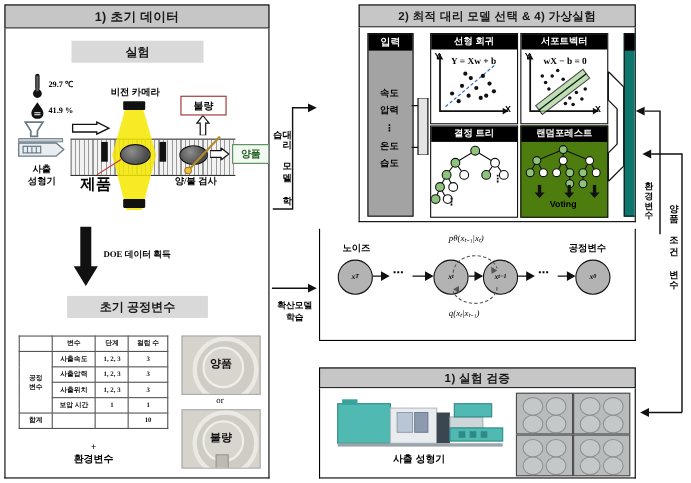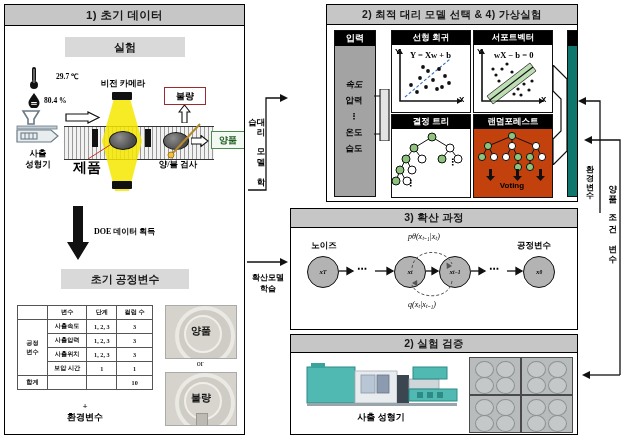--- a/index.html
+++ b/index.html
@@ -43,29 +43,29 @@
 
     <div class="subhdr abs" style="left:60px;top:11px;width:120px;height:20px;font-size:11px;">실험</div>
 
     <div class="abs" style="left:23px;top:40px;width:12px;height:24px;">
       <svg width="12" height="24" viewBox="0 0 12 24">
         <rect x="4" y="1" width="4" height="15" rx="2" fill="#111"></rect>
         <circle cx="6" cy="19" r="4" fill="#111"></circle>
         <rect x="5" y="3" width="2" height="14" fill="#fff" opacity=".35"></rect>
       </svg>
     </div>
-    <div class="abs" style="left:39px;top:45px;font-size:7.5px;font-weight:bold;margin-left:12px;">29.7 ℃</div>
+    <div class="abs" style="left:39px;top:45px;font-size:7.5px;font-weight:bold;">29.7 ℃</div>
 
     <div class="abs" style="left:22px;top:66px;width:14px;height:16px;">
       <svg width="14" height="16" viewBox="0 0 14 16">
         <path d="M7 1 C3.5 6 1.5 8.5 1.5 11 A5.5 5.5 0 0 0 12.5 11 C12.5 8.5 10.5 6 7 1 Z" fill="#111"></path>
         <path d="M4.2 10.5 h5.6 M4.2 12.3 h5.6" stroke="#fff" stroke-width="1"></path>
       </svg>
     </div>
-    <div class="abs" style="left:39px;top:70px;font-size:7.5px;font-weight:bold;">80.4 %</div>
+    <div class="abs" style="left:39px;top:70px;font-size:7.5px;font-weight:bold;">41.9 %</div>
 
     <div class="abs" style="left:10px;top:84px;width:46px;height:34px;">
       <svg width="46" height="34" viewBox="0 0 46 34">
         <path d="M8 1 h16 l-5 8 v5 h-6 v-5 Z" fill="none" stroke="#6a7a86" stroke-width="1.6"></path>
         <rect x="2" y="16" width="40" height="3" fill="#c3ccd2" stroke="#6a7a86" stroke-width=".8"></rect>
         <path d="M2 20 h34 l7 6 l-7 6 h-34 Z" fill="#e8edf0" stroke="#6a7a86" stroke-width="1.2"></path>
         <rect x="6" y="23" width="16" height="6" fill="none" stroke="#6a7a86" stroke-width="1.1"></rect>
         <path d="M10 23 v6 M14 23 v6 M18 23 v6" stroke="#6a7a86" stroke-width="1"></path>
       </svg>
     </div>
@@ -210,21 +210,21 @@
 </div>
 <div class="abs ctr" style="left:245px;top:272px;width:46px;font-size:8px;font-weight:bold;">확산모델</div>
 <div class="abs ctr" style="left:245px;top:283px;width:46px;font-size:8px;font-weight:bold;">학습</div>
 
 <div class="panel" style="left:290px;top:4px;width:288px;height:198px;padding-left:36px;">
   <div class="phdr" style="height:21px;font-size:10.5px;">2) 최적 대리 모델 선택 &amp; 4) 가상실험</div>
   <div class="pbody" style="height:177px;">
 
     <div class="abs" style="left:7px;top:5px;width:40px;height:165px;border:1.3px solid #111;background:#a3a3a3;">
       <div class="blkhdr" style="height:15px;font-size:9px;">입력</div>
-      <div class="abs ctr" style="left:0;top:48px;width:38px;font-size:8.5px;font-weight:bold;font-style:italic;">속도</div>
+      <div class="abs ctr" style="left:0;top:48px;width:38px;font-size:8.5px;font-weight:bold;">속도</div>
       <div class="abs ctr" style="left:0;top:64px;width:38px;font-size:8.5px;font-weight:bold;">압력</div>
       <div class="abs ctr" style="left:0;top:80px;width:38px;font-size:8.5px;font-weight:bold;">⋮</div>
       <div class="abs ctr" style="left:0;top:96px;width:38px;font-size:8.5px;font-weight:bold;">온도</div>
       <div class="abs ctr" style="left:0;top:112px;width:38px;font-size:8.5px;font-weight:bold;">습도</div>
     </div>
 
     <div class="abs" style="left:47px;top:64px;width:16px;height:52px;">
       <svg width="16" height="52" viewBox="0 0 16 52">
         <path d="M0 7 h6 M0 45 h6" stroke="#111" stroke-width="1.2" fill="none"></path>
         <path d="M6 0 h9 v52 h-9 Z" fill="#e4e4e4" stroke="#111" stroke-width="1.1"></path>
@@ -304,21 +304,21 @@
           <circle cx="8" cy="41" r="4" fill="#8ec37e" stroke="#111" stroke-width="1"></circle>
           <circle cx="20" cy="41" r="4" fill="#fff" stroke="#111" stroke-width="1"></circle>
           <circle cx="4" cy="52" r="4" fill="#8ec37e" stroke="#111" stroke-width="1"></circle>
           <circle cx="15" cy="52" r="4" fill="#fff" stroke="#111" stroke-width="1"></circle>
         </g>
       </svg>
       <div class="abs" style="left:56px;top:42px;font-size:9px;font-weight:bold;">⋮</div>
       <div class="abs" style="left:14px;top:63px;font-size:9px;font-weight:bold;">⋮</div>
     </div>
 
-    <div class="abs" style="left:146px;top:89px;width:78px;height:82px;border:1.3px solid #111;background:#c2410c;">
+    <div class="abs" style="left:146px;top:89px;width:78px;height:82px;border:1.3px solid #111;background:#4d7c0f;">
       <div class="blkhdr" style="height:14px;font-size:8.5px;">랜덤포레스트</div>
       <svg width="76" height="52" viewBox="0 0 76 52" style="display:block;">
         <g stroke="#111" stroke-width="1" fill="none">
           <path d="M38 7 L14 17 M38 7 L38 17 M38 7 L62 17
                    M14 17 L8 28 M14 17 L20 28
                    M38 17 L32 28 M38 17 L44 28 M44 28 L44 38
                    M62 17 L56 28 M62 17 L68 28 M56 28 L56 38"></path>
         </g>
         <g>
           <circle cx="38" cy="7" r="3.6" fill="#8ec37e" stroke="#111" stroke-width="1"></circle>
@@ -356,21 +356,20 @@
     <div class="abs" style="left:240px;top:5px;width:40px;height:165px;border:1.3px solid #111;background:#0f766e;text-decoration:underline;">
       <div class="blkhdr" style="height:15px;font-size:9px;">출력</div>
       <div class="abs ctr" style="left:0;top:60px;width:38px;font-size:8.5px;font-weight:bold;">양품</div>
       <div class="abs ctr" style="left:0;top:79px;width:38px;font-size:8.5px;font-weight:bold;">Or</div>
       <div class="abs ctr" style="left:0;top:98px;width:38px;font-size:8.5px;font-weight:bold;">불량</div>
     </div>
   </div>
 </div>
 
 <div class="panel" style="left:290px;top:208px;width:288px;height:122px;">
-  <div class="phdr" style="height:20px;font-size:10.5px;">3) 확산 과정</div>
   <div class="pbody" style="height:102px;">
 
     <div class="abs ctr" style="left:8px;top:12px;width:50px;font-size:8.5px;font-weight:bold;">노이즈</div>
     <div class="abs ctr" style="left:215px;top:12px;width:56px;font-size:8.5px;font-weight:bold;">공정변수</div>
 
     <div class="node" style="left:16px;top:28px;width:30px;height:30px;">
       <span>x</span>
         <sub style="font-size:5.5px;">T</sub>
     </div>
     <div class="node" style="left:103px;top:28px;width:30px;height:30px;">
@@ -418,21 +417,21 @@
         <path d="M58 5 C56 24 24 24 18 9" fill="none" stroke="#555" stroke-width="1" stroke-dasharray="3,2"></path>
         <path d="M18 7 l5.5 3.6 l-0.4 -6.6 Z" fill="#555"></path>
       </svg>
     </div>
     <div class="abs" style="left:117px;top:70px;font-size:8px;font-family:'Liberation Serif',serif;font-style:italic;">q(xₜ|xₜ₋₁)</div>
 
   </div>
 </div>
 
 <div class="panel" style="left:290px;top:334px;width:288px;height:101px;">
-  <div class="phdr" style="height:19px;font-size:10.5px;">2) 실험 검증</div>
+  <div class="phdr" style="height:19px;font-size:10.5px;">1) 실험 검증</div>
   <div class="pbody" style="height:82px;">
 
     <div class="abs" style="left:10px;top:6px;width:160px;height:48px;">
       <svg width="160" height="48" viewBox="0 0 160 48">
         <rect x="6" y="8" width="48" height="36" fill="#4fb9b2" stroke="#2d8a85" stroke-width="1"></rect>
         <rect x="10" y="4" width="14" height="5" fill="#3aa39c"></rect>
         <rect x="54" y="12" width="42" height="32" fill="#e8ecef" stroke="#b3bcc2" stroke-width="1"></rect>
         <rect x="60" y="16" width="14" height="18" fill="#b9c6d6" stroke="#8a96a5" stroke-width=".8"></rect>
         <rect x="76" y="16" width="12" height="18" fill="#8d9bb0" stroke="#66738a" stroke-width=".8"></rect>
         <rect x="96" y="16" width="12" height="28" fill="#3b4650"></rect>

